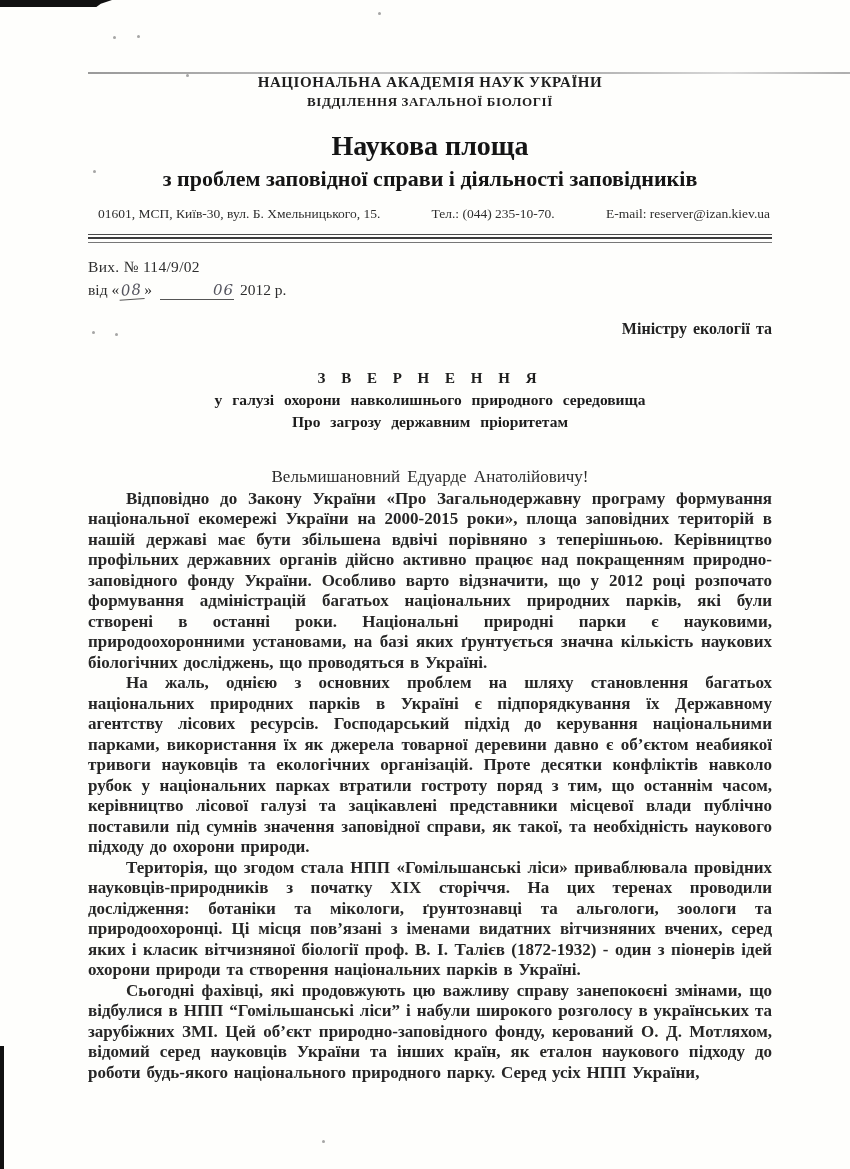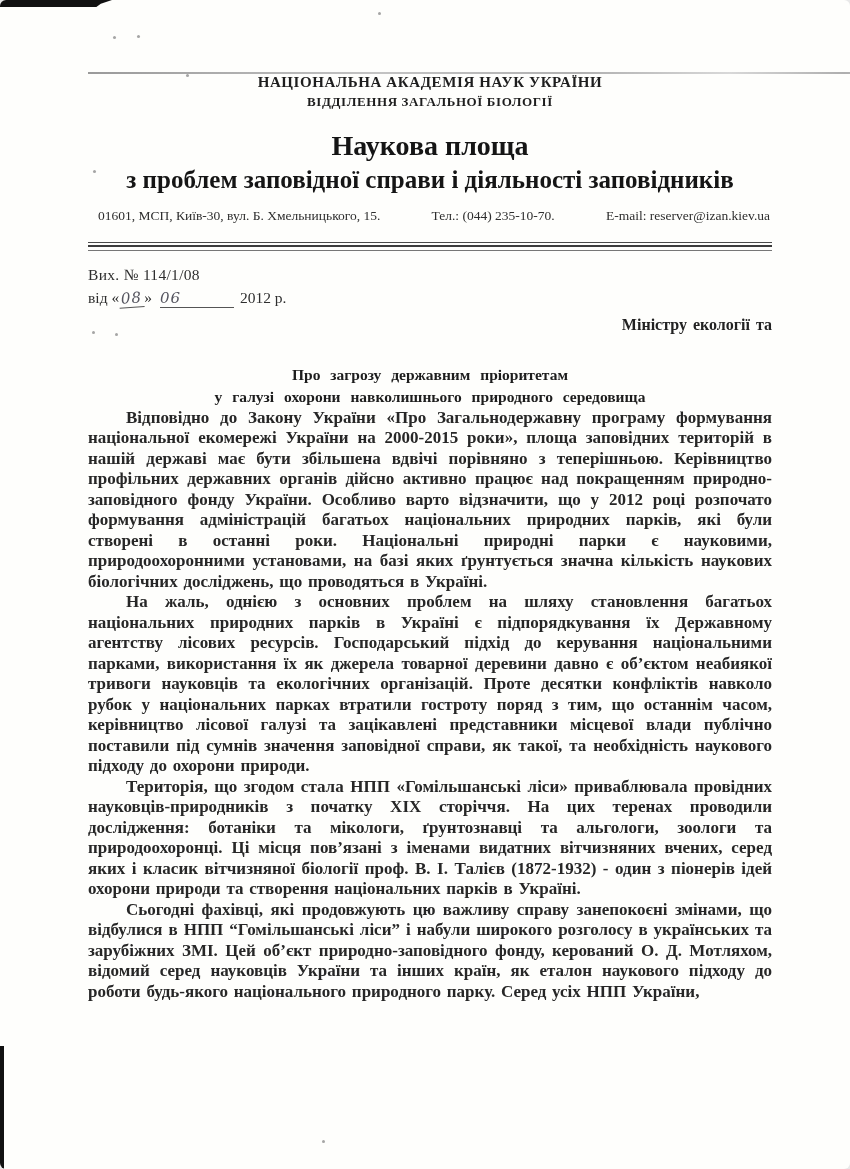--- a/index.html
+++ b/index.html
@@ -11,21 +11,20 @@
     position: relative;
     width: 850px;
     height: 1169px;
     margin: 0 auto;
     background: #fefefc;
     overflow: hidden;
     font-family: "Liberation Serif", serif;
     color: #2b2b2b;
     box-sizing: border-box;
     padding: 72px 78px 0 88px;
-    border-radius: 6px;
   }
 
   
   .artifact { position: absolute; background: #111; }
   .top-bar {
     left: 0; top: 0; width: 112px; height: 7px;
     clip-path: polygon(0 0, 100% 0, 90% 55%, 86% 100%, 0 100%);
   }
   .left-bottom-bar { left: 0; top: 1046px; width: 4px; height: 123px; }
   .bottom-line {
@@ -41,47 +40,47 @@
   }
   .org2 {
     text-align: center; font-weight: bold; font-size: 13px;
     letter-spacing: 0.6px; margin-top: 3px; color: #1e1e1e;
   }
   .council1 {
     text-align: center; font-weight: bold; font-size: 28px;
     margin-top: 20px; color: #151515;
   }
   .council2 {
-    text-align: center; font-weight: bold; font-size: 25px;
+    text-align: center; font-weight: bold; font-size: 22px;
     margin-top: 4px; color: #151515; white-space: nowrap;
   }
   .address-row {
     display: flex; justify-content: space-between; align-items: baseline;
     margin-top: 14px; font-size: 13.5px; color: #2e2e2e;
-    padding: 0 2px 18px 10px;
+    padding: 0 2px 12px 10px;
     border-bottom: 1px solid #4a4a4a;
   }
   .double-rule {
     height: 3px; margin-top: 2px;
     border-top: 2px solid #3c3c3c;
     border-bottom: 1px solid #777;
   }
 
   
   .ref-block { margin-top: 15px; font-size: 15.5px; color: #2e2e2e; }
   .ref-number { letter-spacing: 0.3px; }
   .ref-date { margin-top: 5px; }
   .hw {
     font-family: "DejaVu Serif", serif; font-style: italic;
     color: #55555f; letter-spacing: 1px; font-size: 15px;
   }
   .u-day { border-bottom: 1px solid #555; padding: 0 2px; display: inline-block; transform: rotate(-4deg); }
   .u-month {
-    display: inline-block; width: 74px; text-align: left;
-    border-bottom: 1px solid #555; margin: 0 6px 0 8px;
+    display: inline-block; width: 74px; text-align: right;
+    border-bottom: 1px solid #555; margin: 0 6px 12px 8px;
   }
   .addressee {
     width: 300px; margin-left: auto; margin-top: 6px;
     text-align: right; font-weight: bold; font-size: 16px;
     line-height: 1.35; color: #222; word-spacing: 2px;
   }
 
   
   .subject { margin-top: 30px; text-align: center; font-weight: bold; color: #1d1d1d; }
   .subject-title { font-size: 15px; letter-spacing: 6px; }
@@ -124,35 +123,37 @@
     <div class="council2">з проблем заповідної справи і діяльності заповідників</div>
     <div class="address-row">
       <span>01601, МСП, Київ-30, вул. Б. Хмельницького, 15.</span>
       <span>Тел.: (044) 235-10-70.</span>
       <span>E-mail: reserver@izan.kiev.ua</span>
     </div>
     <div class="double-rule"></div>
   </header>
 
   <section class="ref-block">
-    <div class="ref-number">Вих. № 114/1/08</div>
+    <div class="ref-number">Вих. № 114/9/02</div>
     <div class="ref-date">
       <span>від «</span><span class="hw u-day">08</span><span>»</span><span class="u-month"><span class="hw">06</span></span><span>2012 р.</span>
     </div>
   </section>
 
   <section class="addressee">
     <div>Міністру екології та</div>
   </section>
 
   <section class="subject">
+    <div class="subject-title">З В Е Р Н Е Н Н Я</div>
+    <div class="subject-line">у галузі охорони навколишнього природного середовища</div>
     <div class="subject-line">Про загрозу державним пріоритетам</div>
-    <div class="subject-line">у галузі охорони навколишнього природного середовища</div>
   </section>
 
+  <div class="salutation">Вельмишановний Едуарде Анатолійовичу!</div>
 
   <section class="body-text">
     <p>Відповідно до Закону України «Про Загальнодержавну програму формування національної екомережі України на 2000-2015 роки», площа заповідних територій в нашій державі має бути збільшена вдвічі порівняно з теперішньою. Керівництво профільних державних органів дійсно активно працює над покращенням природно-заповідного фонду України. Особливо варто відзначити, що у 2012 році розпочато формування адміністрацій багатьох національних природних парків, які були створені в останні роки. Національні природні парки є науковими, природоохоронними установами, на базі яких ґрунтується значна кількість наукових біологічних досліджень, що проводяться в Україні.</p>
     <p>На жаль, однією з основних проблем на шляху становлення багатьох національних природних парків в Україні є підпорядкування їх Державному агентству лісових ресурсів. Господарський підхід до керування національними парками, використання їх як джерела товарної деревини давно є об’єктом неабиякої тривоги науковців та екологічних організацій. Проте десятки конфліктів навколо рубок у національних парках втратили гостроту поряд з тим, що останнім часом, керівництво лісової галузі та зацікавлені представники місцевої влади публічно поставили під сумнів значення заповідної справи, як такої, та необхідність наукового підходу до охорони природи.</p>
     <p>Територія, що згодом стала НПП «Гомільшанські ліси» приваблювала провідних науковців-природників з початку XIX сторіччя. На цих теренах проводили дослідження: ботаніки та мікологи, ґрунтознавці та альгологи, зоологи та природоохоронці. Ці місця пов’язані з іменами видатних вітчизняних вчених, серед яких і класик вітчизняної біології проф. В. І. Талієв (1872-1932) - один з піонерів ідей охорони природи та створення національних парків в Україні.</p>
     <p>Сьогодні фахівці, які продовжують цю важливу справу занепокоєні змінами, що відбулися в НПП “Гомільшанські ліси” і набули широкого розголосу в українських та зарубіжних ЗМІ. Цей об’єкт природно-заповідного фонду, керований О. Д. Мотляхом, відомий серед науковців України та інших країн, як еталон наукового підходу до роботи будь-якого національного природного парку. Серед усіх НПП України,</p>
   </section>
 
 </div>
 

